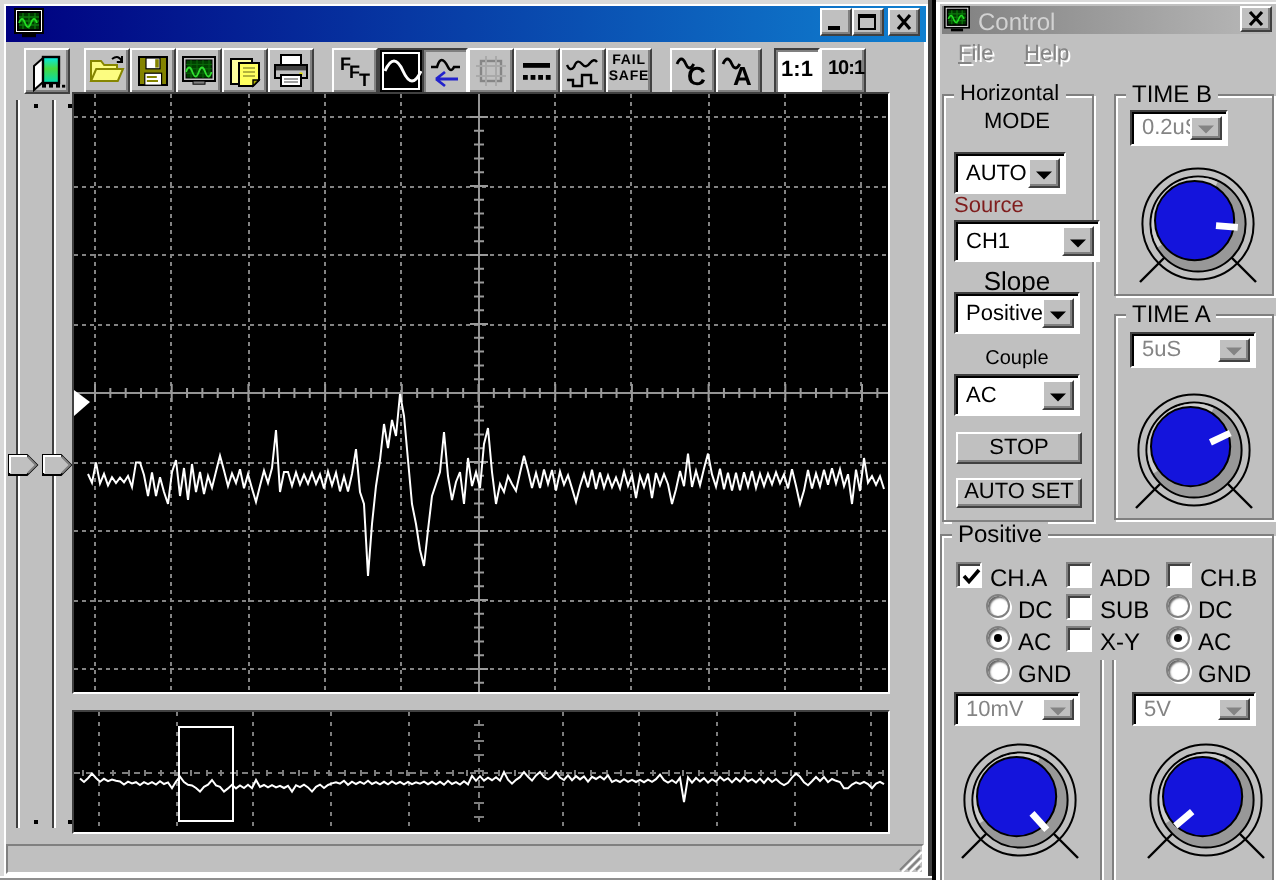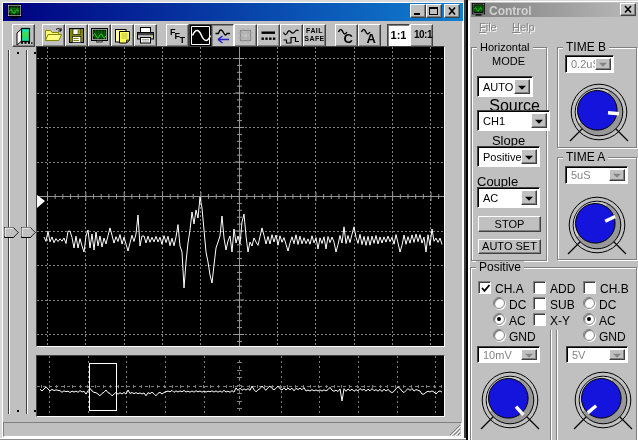--- a/index.html
+++ b/index.html
@@ -263,53 +263,53 @@
     <div style="position:absolute;left:0;top:0;width:170px;height:1px;background:#dadada"></div>
     <div style="position:absolute;left:1px;top:1px;width:169px;height:1px;background:#ffffff"></div>
     <div style="position:absolute;left:3px;top:3px;width:164px;height:14px;background:linear-gradient(90deg,#808080,#b8b8b8)"></div>
     <svg style="position:absolute;left:4px;top:3px" width="13" height="13" viewBox="0 0 15 15">
 <rect x="0.5" y="0.5" width="14" height="12" fill="#ffffff" stroke="#000" stroke-width="1"></rect>
 <rect x="2" y="2" width="11" height="9" fill="#003800" stroke="#000" stroke-width="1"></rect>
 <path d="M2.5 4.5 h10 M2.5 6.5 h10 M2.5 8.5 h10 M4.5 2.5 v8 M7.5 2.5 v8 M10.5 2.5 v8" stroke="#0c7a0c" stroke-width="0.7"></path>
 <path d="M2.5 7.5 q1.5-4 3 0 t3 0 t3 0" fill="none" stroke="#22dd22" stroke-width="0.9"></path>
 <rect x="4" y="13" width="7" height="1.6" fill="#000"></rect>
     </svg>
-    <div style="position:absolute;left:21px;top:4px;font-size:12px;font-weight:bold;color:#d2d2d2">Control</div>
+    <div style="position:absolute;left:21px;top:4px;font-size:12px;font-weight:normal;color:#d2d2d2">Control</div>
     <div class="cap" style="left:152px;top:3px;height:13px">
       <svg width="14" height="11" viewBox="0 0 14 11" style="position:absolute;left:0;top:0">
         <path d="M4 2 l6 6.5 M10 2 l-6 6.5" stroke="#000" stroke-width="1.6"></path>
       </svg>
     </div>
     <div style="position:absolute;left:11px;top:21px;font-size:11px;color:#848484;text-shadow:1px 1px 0 #ffffff"><u>F</u>ile</div>
     <div style="position:absolute;left:44px;top:21px;font-size:11px;color:#848484;text-shadow:1px 1px 0 #ffffff"><u>H</u>elp</div>
     <div class="grp" style="left:3px;top:47px;width:76px;height:214px">
       <span class="glab" style="font-size:11px">Horizontal</span>
     </div>
     <div style="position:absolute;left:9px;top:55px;width:63px;text-align:center;font-size:11px;font-weight:normal;color:#000;white-space:nowrap">MODE</div>
     <div class="combo" style="left:9px;top:76px;width:56px;height:21px">
       <span style="color:#000">AUTO</span>
       <div class="cbtn" style="height:15px">
         <div class="carr" style="border-top-color:#000"></div>
       </div>
     </div>
-    <div style="position:absolute;left:9px;top:97px;width:63px;text-align:right;font-size:16px;font-weight:normal;color:#000000;white-space:nowrap">Source</div>
+    <div style="position:absolute;left:9px;top:97px;width:63px;text-align:left;font-size:11px;font-weight:normal;color:#7f1d1d;white-space:nowrap">Source</div>
     <div class="combo" style="left:9px;top:110px;width:73px;height:21px">
       <span style="color:#000">CH1</span>
       <div class="cbtn" style="height:15px">
         <div class="carr" style="border-top-color:#000"></div>
       </div>
     </div>
     <div style="position:absolute;left:9px;top:133px;width:63px;text-align:center;font-size:13px;font-weight:normal;color:#000;white-space:nowrap">Slope</div>
     <div class="combo" style="left:9px;top:146px;width:63px;height:21px">
       <span style="color:#000">Positive</span>
       <div class="cbtn" style="height:15px">
         <div class="carr" style="border-top-color:#000"></div>
       </div>
     </div>
-    <div style="position:absolute;left:9px;top:174px;width:63px;font-size:13px;font-weight:normal;color:#000;white-space:nowrap">Couple</div>
+    <div style="position:absolute;left:9px;top:174px;width:63px;text-align:center;font-size:10px;font-weight:normal;color:#000;white-space:nowrap">Couple</div>
     <div class="combo" style="left:9px;top:187px;width:63px;height:21px">
       <span style="color:#000">AC</span>
       <div class="cbtn" style="height:15px">
         <div class="carr" style="border-top-color:#000"></div>
       </div>
     </div>
     <div class="pbtn" style="left:10px;top:216px;width:63px;height:16px;line-height:14px">STOP</div>
     <div class="pbtn" style="left:10px;top:239px;width:63px;height:15px;line-height:13px">AUTO SET</div>
     <div class="grp" style="left:89px;top:47px;width:80px;height:101px">
       <span class="glab" style="font-size:12px">TIME B</span>

